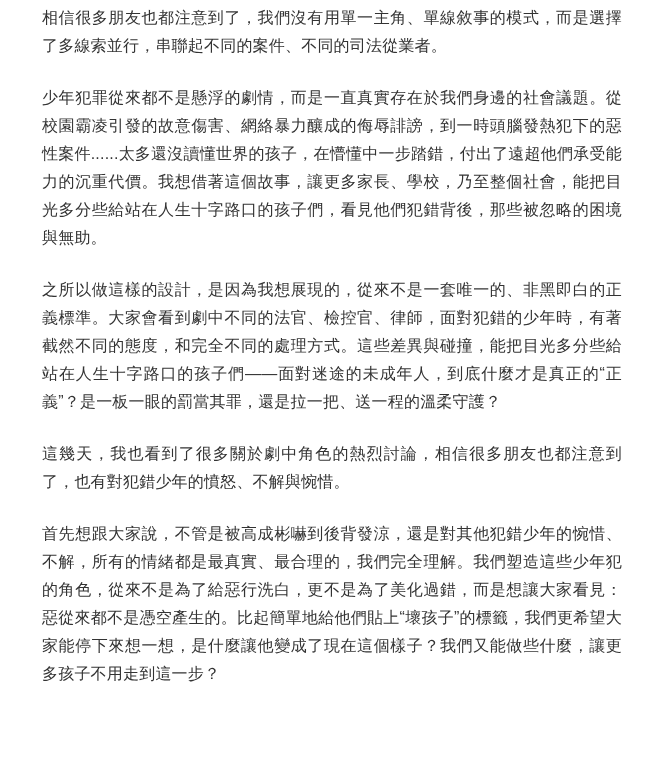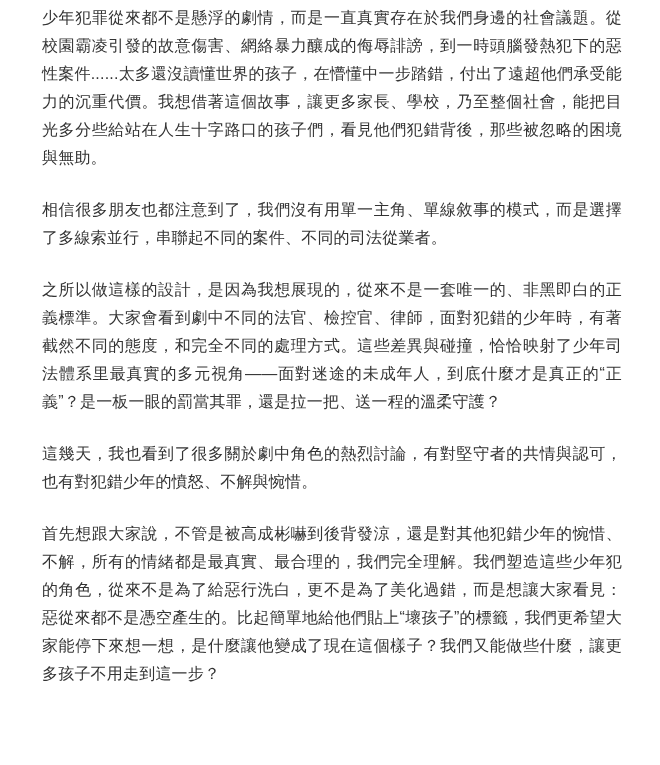--- a/index.html
+++ b/index.html
@@ -32,19 +32,19 @@
   }
   .post-body p:last-child {
     margin-bottom: 0;
   }
 </style>
 </head>
 <body>
 
 <div class="page">
   <div class="post-body">
+    <p>相信很多朋友也都注意到了，我們沒有用單一主角、單線敘事的模式，而是選擇了多線索並行，串聯起不同的案件、不同的司法從業者。</p>
     <p>少年犯罪從來都不是懸浮的劇情，而是一直真實存在於我們身邊的社會議題。從校園霸凌引發的故意傷害、網絡暴力釀成的侮辱誹謗，到一時頭腦發熱犯下的惡性案件......太多還沒讀懂世界的孩子，在懵懂中一步踏錯，付出了遠超他們承受能力的沉重代價。我想借著這個故事，讓更多家長、學校，乃至整個社會，能把目光多分些給站在人生十字路口的孩子們，看見他們犯錯背後，那些被忽略的困境與無助。</p>
-    <p>相信很多朋友也都注意到了，我們沒有用單一主角、單線敘事的模式，而是選擇了多線索並行，串聯起不同的案件、不同的司法從業者。</p>
-    <p>之所以做這樣的設計，是因為我想展現的，從來不是一套唯一的、非黑即白的正義標準。大家會看到劇中不同的法官、檢控官、律師，面對犯錯的少年時，有著截然不同的態度，和完全不同的處理方式。這些差異與碰撞，恰恰映射了少年司法體系里最真實的多元視角——面對迷途的未成年人，到底什麼才是真正的“正義”？是一板一眼的罰當其罪，還是拉一把、送一程的溫柔守護？</p>
-    <p>這幾天，我也看到了很多關於劇中角色的熱烈討論，有對堅守者的共情與認可，也有對犯錯少年的憤怒、不解與惋惜。</p>
+    <p>之所以做這樣的設計，是因為我想展現的，從來不是一套唯一的、非黑即白的正義標準。大家會看到劇中不同的法官、檢控官、律師，面對犯錯的少年時，有著截然不同的態度，和完全不同的處理方式。這些差異與碰撞，能把目光多分些給站在人生十字路口的孩子們——面對迷途的未成年人，到底什麼才是真正的“正義”？是一板一眼的罰當其罪，還是拉一把、送一程的溫柔守護？</p>
+    <p>這幾天，我也看到了很多關於劇中角色的熱烈討論，相信很多朋友也都注意到了，也有對犯錯少年的憤怒、不解與惋惜。</p>
     <p>首先想跟大家說，不管是被高成彬嚇到後背發涼，還是對其他犯錯少年的惋惜、不解，所有的情緒都是最真實、最合理的，我們完全理解。我們塑造這些少年犯的角色，從來不是為了給惡行洗白，更不是為了美化過錯，而是想讓大家看見：惡從來都不是憑空產生的。比起簡單地給他們貼上“壞孩子”的標籤，我們更希望大家能停下來想一想，是什麼讓他變成了現在這個樣子？我們又能做些什麼，讓更多孩子不用走到這一步？</p>
   </div>
 </div>
 
 </body></html>

